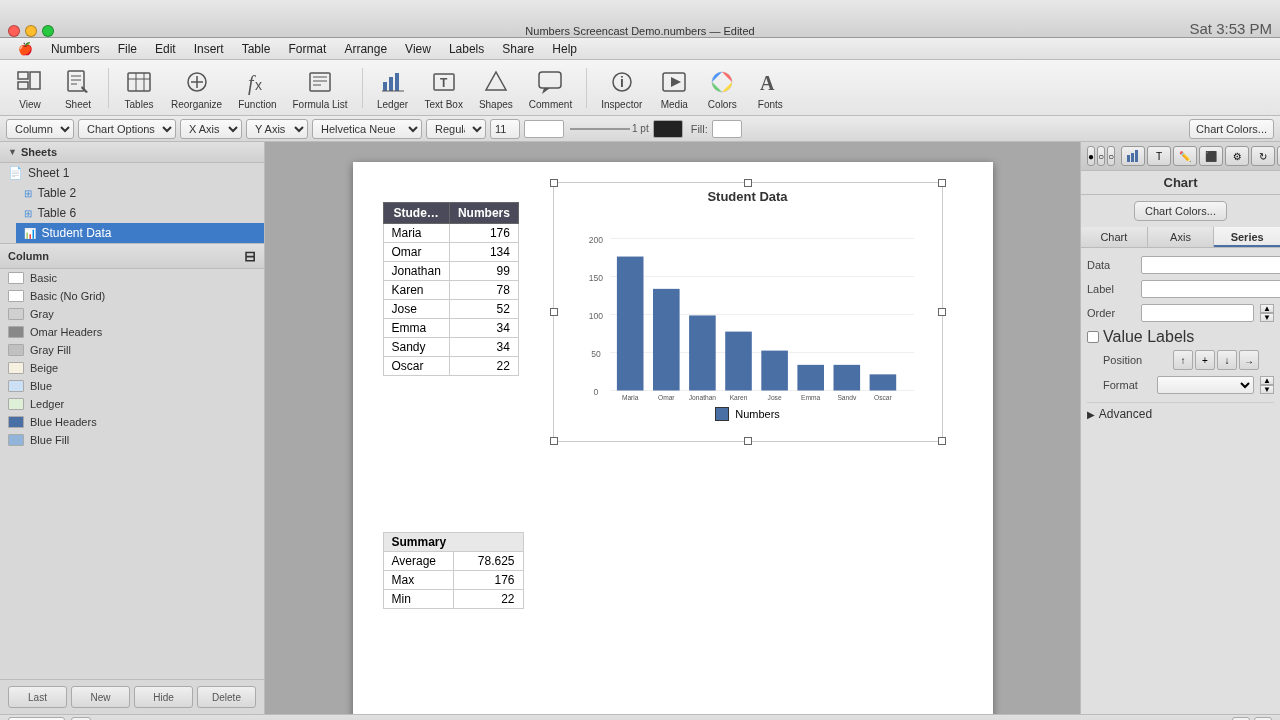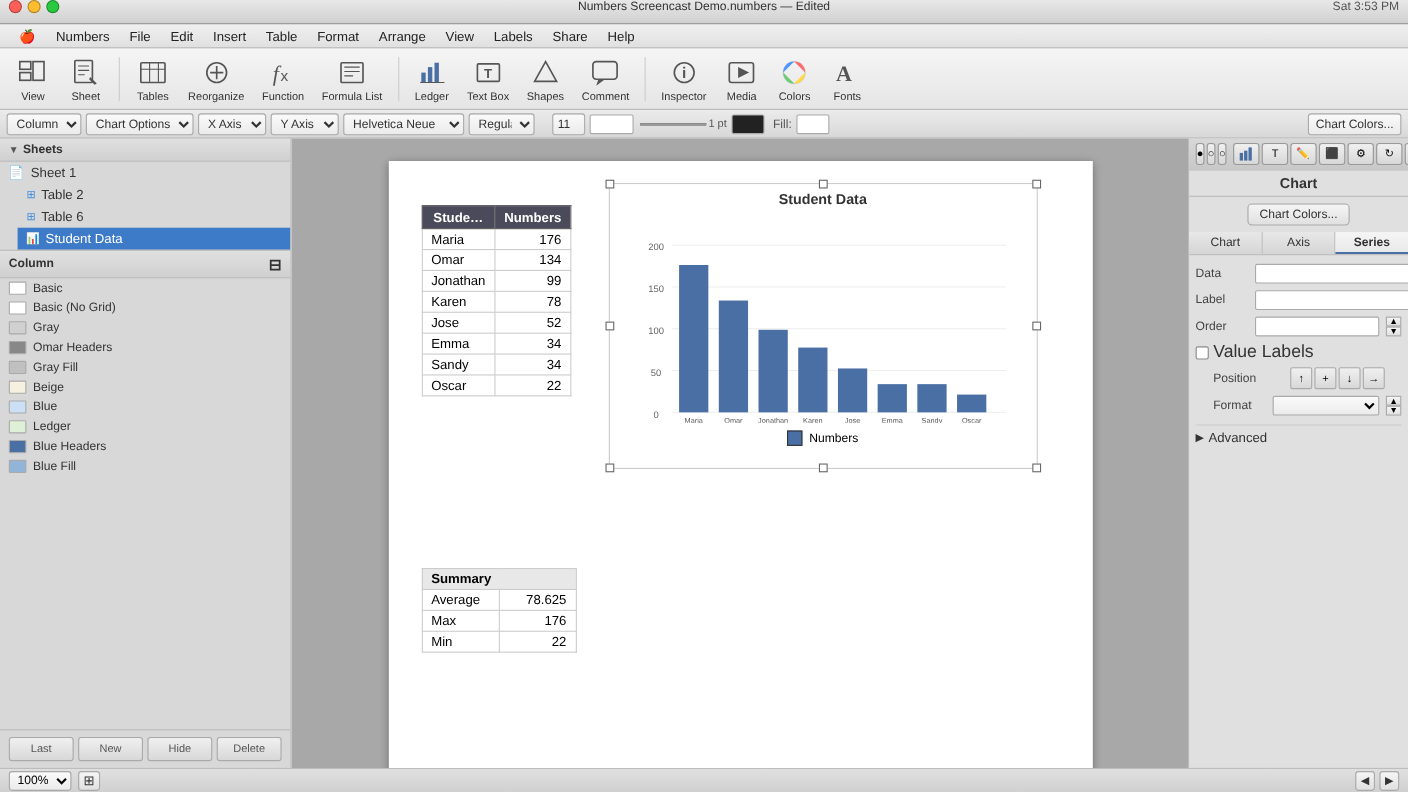--- a/index.html
+++ b/index.html
@@ -1,34 +1,34 @@
 <!DOCTYPE html>
 <html><head>
   <meta charset="utf-8">
   <style>
     * { box-sizing: border-box; margin: 0; padding: 0; }
     body { font-family: 'Helvetica Neue', Arial, sans-serif; font-size: 12px; background: #c8c8c8; width: 1280px; height: 720px; overflow: hidden; }
 
     
     .title-bar {
       background: linear-gradient(to bottom, #e8e8e8, #d0d0d0);
-      height: 22px;
-      display: flex;
-      align-items: flex-start;
+      height: 38px;
+      display: flex;
+      align-items: flex-end;
       padding: 0 8px;
       border-bottom: 1px solid #999;
       position: relative;
     }
     .title-bar-buttons { display: flex; gap: 5px; align-items: center; }
     .tb-btn { width: 12px; height: 12px; border-radius: 50%; border: 1px solid rgba(0,0,0,0.3); cursor: pointer; }
     .tb-close { background: #ff5f57; }
     .tb-min { background: #febc2e; }
     .tb-max { background: #28c840; }
     .title-bar-title { position: absolute; left: 50%; transform: translateX(-50%); font-size: 11px; color: #333; }
-    .title-bar-right { margin-left: auto; font-size: 11px; color: #555; }
+    .title-bar-right { margin-left: auto; font-size: 15px; color: #555; }
 
     
     .menu-bar {
       background: linear-gradient(to bottom, #f0f0f0, #e0e0e0);
       height: 22px;
       display: flex;
       align-items: center;
       padding: 0 10px;
       border-bottom: 1px solid #bbb;
       gap: 2px;
@@ -703,21 +703,21 @@
   </select>
   <select class="format-select">
     <option>Y Axis</option>
   </select>
   <select class="format-select" style="width:110px">
     <option>Helvetica Neue</option>
   </select>
   <select class="format-select" style="width:60px">
     <option>Regular</option>
   </select>
-  <input type="text" class="format-select" style="width: 30px; margin-left: 12px;" value="11">
+  <input type="text" class="format-select" style="width: 30px;" value="11">
   <div style="width:40px; height:18px; background: white; border: 1px solid #aaa; border-radius:2px; display:inline-block;"></div>
   <div style="display:flex; align-items:center; gap:2px; margin-left:2px;">
     <div style="width:60px; height:2px; background:#333; border:1px solid #999; display:inline-block;"></div>
     <span style="font-size:10px; color:#555;">1 pt</span>
   </div>
   <div style="width:30px; height:18px; background:#222; border:1px solid #aaa; border-radius:2px; display:inline-block;"></div>
   <span style="font-size:11px; color:#555; margin-left:4px;">Fill:</span>
   <div style="width:30px; height:18px; background:white; border:1px solid #aaa; border-radius:2px; display:inline-block;"></div>
   <button class="format-btn" style="margin-left:auto;">Chart Colors...</button>
 </div>

